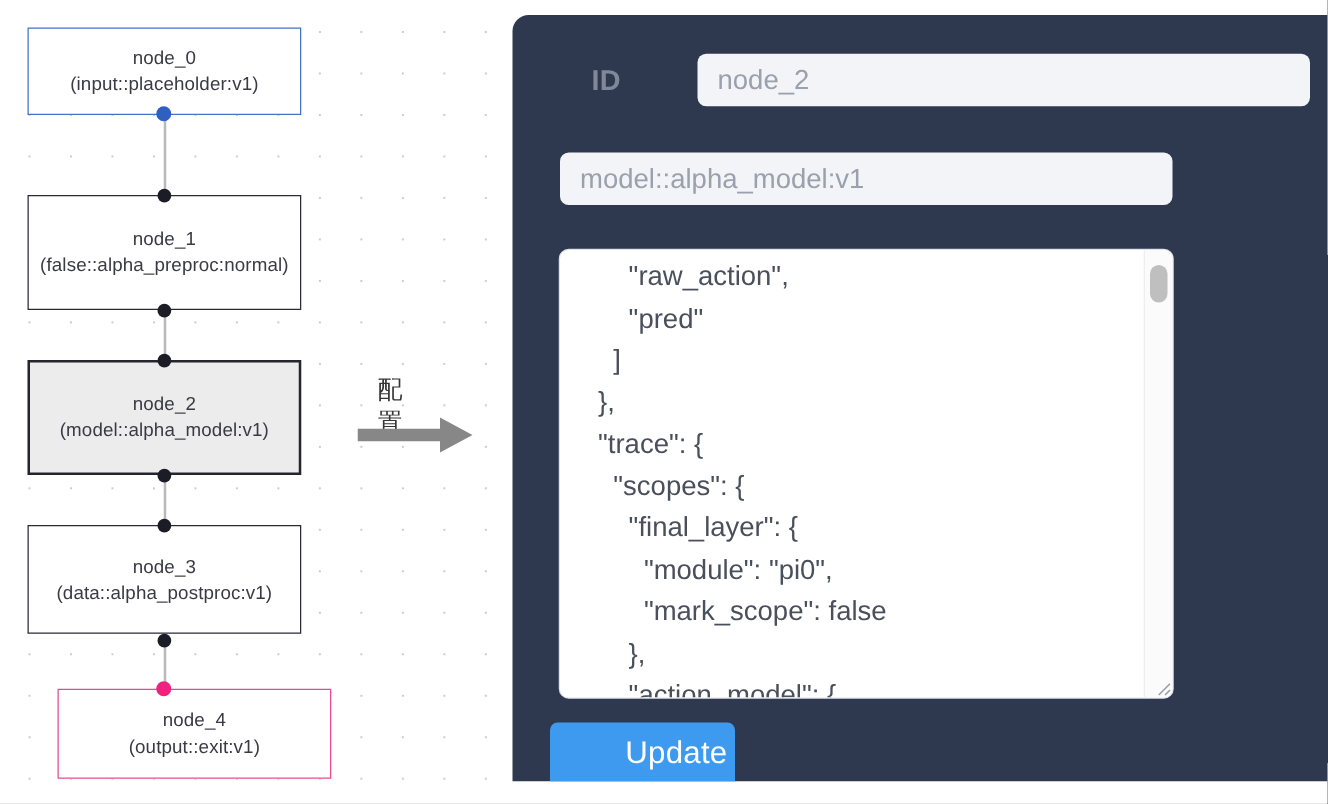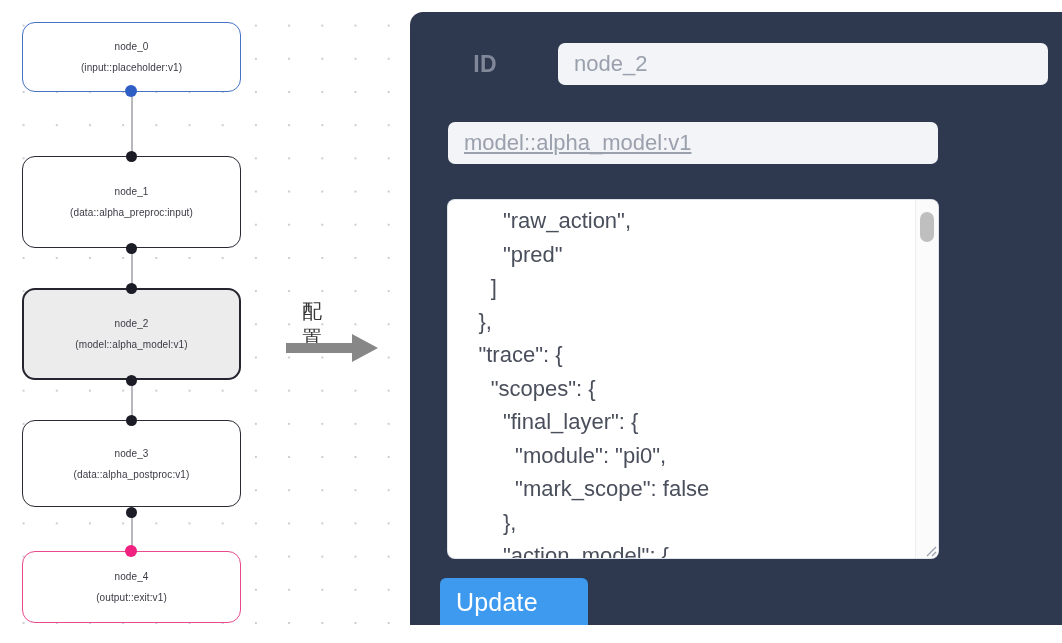--- a/index.html
+++ b/index.html
@@ -19,33 +19,33 @@
     background-size:33.2px 33.2px;
     background-position:7px 9px;
   }
 
   
   .node{
     position:absolute;
     box-sizing:border-box;
     background:#ffffff;
     border:1.6px solid #2a2a35;
-    border-radius:13px;
+    border-radius:0;
     display:flex;align-items:center;justify-content:center;
     text-align:center;
     color:#3a3a44;
-    font-size:10px;
+    font-size:15px;
     line-height:21px;
     letter-spacing:.1px;
     padding:0 8px;
     z-index:3;
   }
   .node .txt{white-space:pre-line;word-break:break-all;}
   .node.input{border-color:#4472c4;}
-  .node.output{border-color:#e8498f;}
+  .node.output{border-color:#e8498f;margin-left:24px;}
   .node.selected{background:#ececec;border-color:#25252f;border-width:2px;}
 
   
   .edge{
     position:absolute;
     width:2px;
     background:#b9b9bd;
     z-index:1;
   }
   .port{
@@ -97,21 +97,21 @@
     padding:8px 16px;
     outline:none;
   }
 
   #row-id{left:20px;top:31px;width:1010px;}
   #row-id .flabel{line-height:42px;}
   #row-id .finput{width:490px;height:42px;margin-left:18px;}
 
   #row-type{left:20px;top:110px;width:1010px;}
   #row-type .flabel{line-height:42px;}
-  #row-type .finput{width:490px;height:42px;margin-left:18px;text-decoration:underline;}
+  #row-type .finput{width:490px;height:42px;margin-left:18px;}
 
   #row-config{left:20px;top:188px;}
   #row-config .flabel{line-height:42px;}
 
   #config-wrap{
     position:relative;
     margin-left:18px;
     width:490px;height:358px;
     background:#ffffff;
     border-radius:7px;
@@ -148,22 +148,22 @@
   #update-btn{
     position:absolute;left:30px;top:566px;
     width:148px;height:49px;
     background:#3d9aef;
     color:#ffffff;
     border:none;
     border-radius:6px 6px 0 0;
     font-size:25px;
     font-family:"Liberation Sans","DejaVu Sans",sans-serif;
     letter-spacing:.2px;
-    text-align:left;
-    padding-left:16px;
+    text-align:right;
+    padding-left:28px;
     cursor:pointer;
   }
 </style>
 </head>
 <body>
 
 <div id="canvas">
 
   <div class="edge" style="left:130.5px;top:90px;height:68px;"></div>
   <div class="edge" style="left:130.5px;top:246px;height:44px;"></div>
@@ -171,21 +171,21 @@
   <div class="edge" style="left:130.5px;top:510px;height:43px;"></div>
 
   <div class="node input" style="left:22px;top:22px;width:219px;height:70px;">
     <span class="txt">node_0
 (input::placeholder:v1)</span>
   </div>
   <div class="port blue" style="left:125px;top:85px;"></div>
 
   <div class="node" style="left:22px;top:156px;width:219px;height:92px;">
     <span class="txt">node_1
-(data::alpha_preproc:input)</span>
+(false::alpha_preproc:normal)</span>
   </div>
   <div class="port" style="left:125.5px;top:150.5px;"></div>
   <div class="port" style="left:125.5px;top:242.5px;"></div>
 
   <div class="node selected" style="left:22px;top:288px;width:219px;height:92px;">
     <span class="txt">node_2
 (model::alpha_model:v1)</span>
   </div>
   <div class="port" style="left:125.5px;top:282.5px;"></div>
   <div class="port" style="left:125.5px;top:374.5px;"></div>

